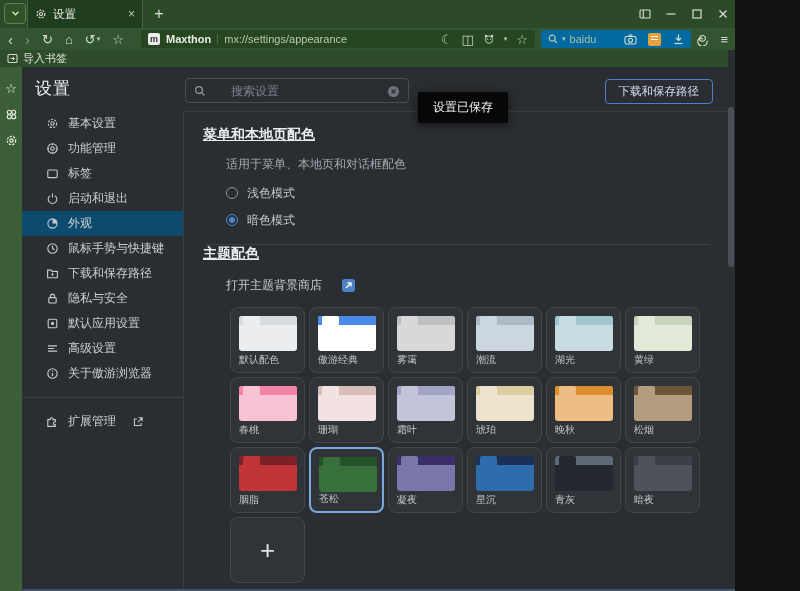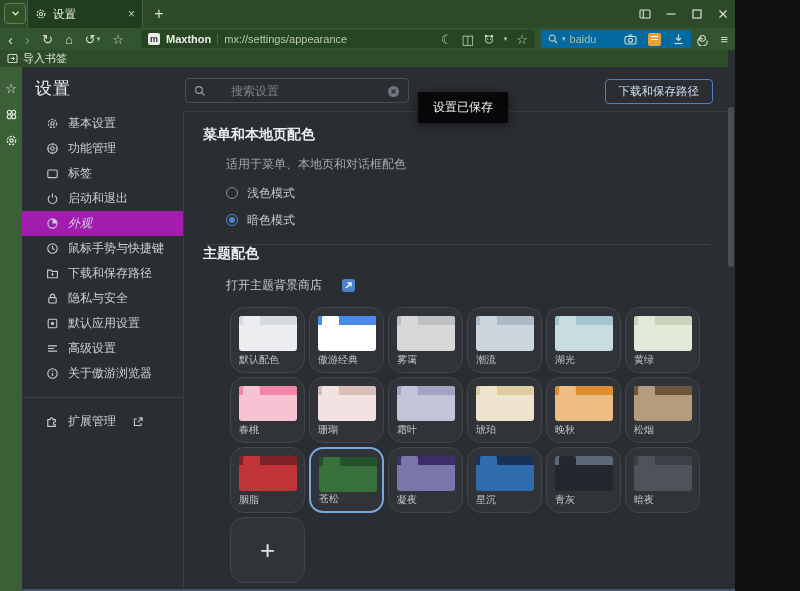--- a/index.html
+++ b/index.html
@@ -60,38 +60,38 @@
   .search-settings .i{width:12px;height:12px;color:#9499a1;flex:none;}
   .search-settings input{flex:1;background:transparent;border:none;outline:none;font-size:12px;color:#c7cbd1;min-width:0;}
   .search-settings input::placeholder{color:#7e838b;}
   .clear-ic{width:13px;height:13px;color:#71767e;flex:none;}
   .restore-btn{position:absolute;right:22px;top:12px;height:25px;padding:0 13px;border:1px solid #4e7ec4;
     border-radius:4px;background:transparent;color:#d3e1f6;font-size:11.5px;line-height:23px;}
   .toast{position:absolute;left:396px;top:25px;background:#070707;color:#f4f4f4;font-size:12px;
     padding:7px 15px;border-radius:2px;z-index:6;box-shadow:0 2px 10px rgba(0,0,0,.55);}
   .sidebar{position:absolute;left:0;top:44px;width:161px;}
   .nav-item{height:25px;display:flex;align-items:center;padding-left:24px;gap:9px;font-size:12px;color:#ccd0d5;cursor:default;}
-  .nav-item.selected{background:#a21caf;font-style:italic;}
+  .nav-item.selected{background:#0c4a6e;}
   .nav-ic{width:13px;height:13px;color:#c7cbd1;flex:none;}
   .nav-divider{height:1px;background:#3d4045;margin:11px 0;}
   .ext-ic{width:12px;height:12px;color:#c7cbd1;margin-left:7px;}
   .content{position:absolute;left:161px;top:44px;right:0;bottom:0;border-left:1px solid #393c41;
     border-top:1px solid #393c41;padding:14px 0 0 19px;overflow:hidden;}
-  .content h2{margin:0;font-size:14px;font-weight:bold;color:#e9ebee;}
+  .content h2{margin:0;font-size:14px;font-weight:bold;color:#e9ebee;text-decoration:underline;}
   .desc{margin:12px 0 0 23px;font-size:12px;color:#a6aab1;}
   .radio-row{margin:13px 0 0 23px;display:flex;align-items:center;gap:9px;font-size:12px;color:#c3c7cd;height:14px;}
   .radio{width:12px;height:12px;border:1px solid #8b8f96;border-radius:50%;position:relative;flex:none;}
   .radio.checked{border-color:#4d86cc;}
   .radio.checked::after{content:"";position:absolute;inset:2px;background:#4d86cc;border-radius:50%;}
   .hdivider{height:1px;background:#3c3f44;margin:17px 25px 0 3px;}
   .themes-h{margin-top:16px;}
   .store-link{margin:14px 0 0 23px;display:flex;align-items:center;gap:20px;font-size:12px;color:#c6cad0;width:fit-content;}
   .store-ic{width:13px;height:13px;background:#4d82c8;border-radius:3px;color:#fff;}
   .theme-grid{margin:13px 0 0 27px;display:grid;grid-template-columns:repeat(6,75px);gap:4px;width:474px;}
-  .theme-card{width:75px;height:66px;background:#303338;border:1px solid #42454b;border-radius:14px;position:relative;}
+  .theme-card{width:75px;height:66px;background:#303338;border:1px solid #42454b;border-radius:8px;position:relative;}
   .theme-card.selected{border:2px solid #7aa7dc;}
   .swatch{position:absolute;left:8px;top:8px;width:58px;height:35px;border-radius:3px;overflow:hidden;}
   .swatch .strip{position:absolute;top:0;left:0;right:0;height:9px;}
   .swatch .tabnotch{position:absolute;top:0;left:4px;width:17px;height:9px;border-radius:2px 2px 0 0;}
   .theme-label{position:absolute;left:8px;bottom:5px;font-size:10px;color:#c3c6cb;white-space:nowrap;}
   .add-card{display:flex;align-items:center;justify-content:center;font-size:26px;font-weight:300;color:#e0e2e5;}
   .scroll-thumb{position:absolute;right:1px;top:40px;width:6px;height:160px;background:#4b4f55;border-radius:3px;}
   .bottom-line{position:absolute;left:0;right:0;bottom:0;height:2px;background:#43536d;}
 </style>
 </head>

